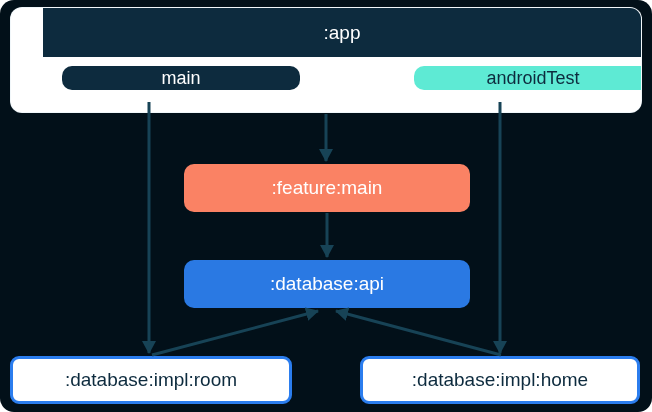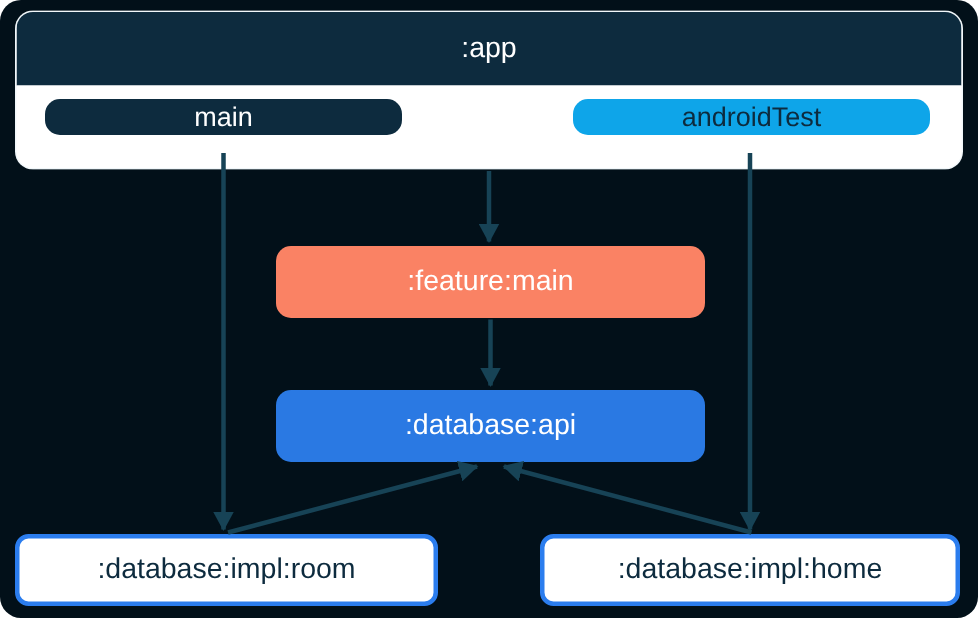--- a/index.html
+++ b/index.html
@@ -23,20 +23,21 @@
   .app-box {
     position: absolute;
     left: 10px; top: 7px;
     width: 632px; height: 106px;
     background: #ffffff;
     border: 1px solid rgba(225, 238, 244, 0.45);
     border-radius: 12px;
     box-sizing: border-box;
     overflow: hidden;
     z-index: 2;
+    padding-left: 32px;
   }
   .app-header {
     height: 49px;
     background: #0d2b3e;
     color: #ffffff;
     display: flex;
     align-items: center;
     justify-content: center;
     font-size: 19px;
   }
@@ -57,21 +58,21 @@
   }
   .pill-main {
     left: 19px;
     width: 238px;
     background: #0d2b3e;
     color: #ffffff;
   }
   .pill-androidtest {
     left: 371px;
     width: 238px;
-    background: #0ea5e9;
+    background: #5eead4;
     color: #0d2b3e;
   }
   
   .node {
     position: absolute;
     display: flex;
     align-items: center;
     justify-content: center;
     font-size: 19px;
     border-radius: 10px;

